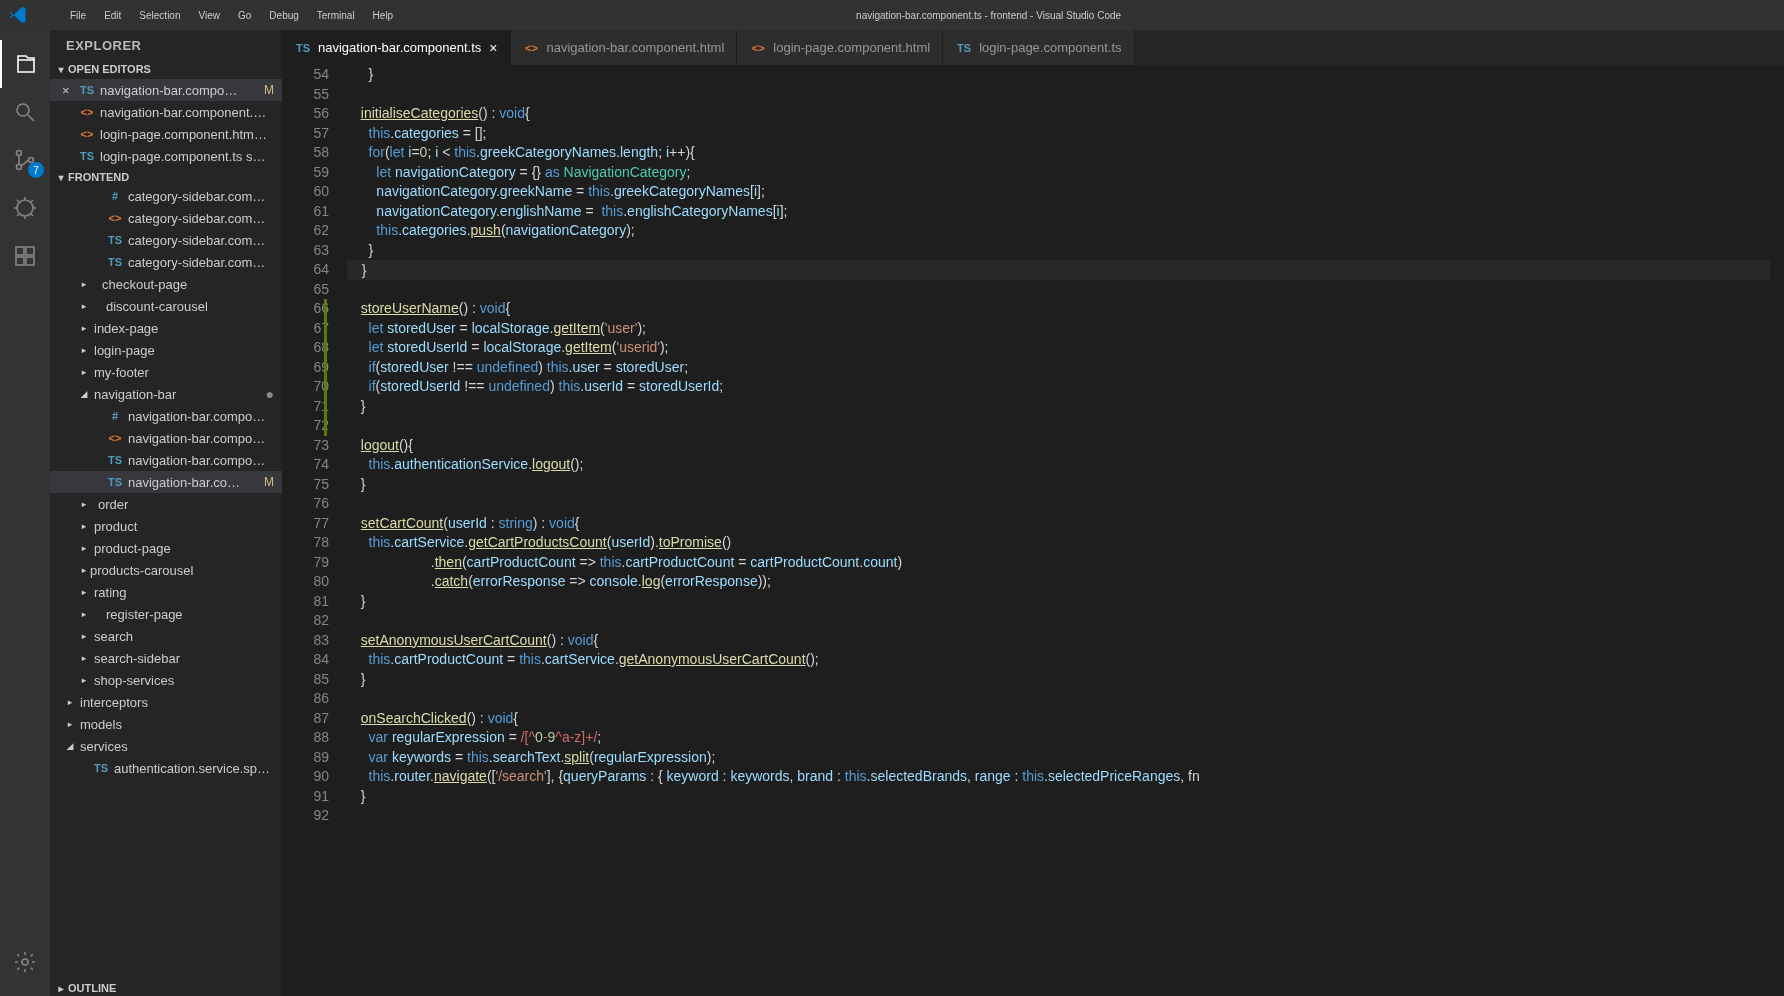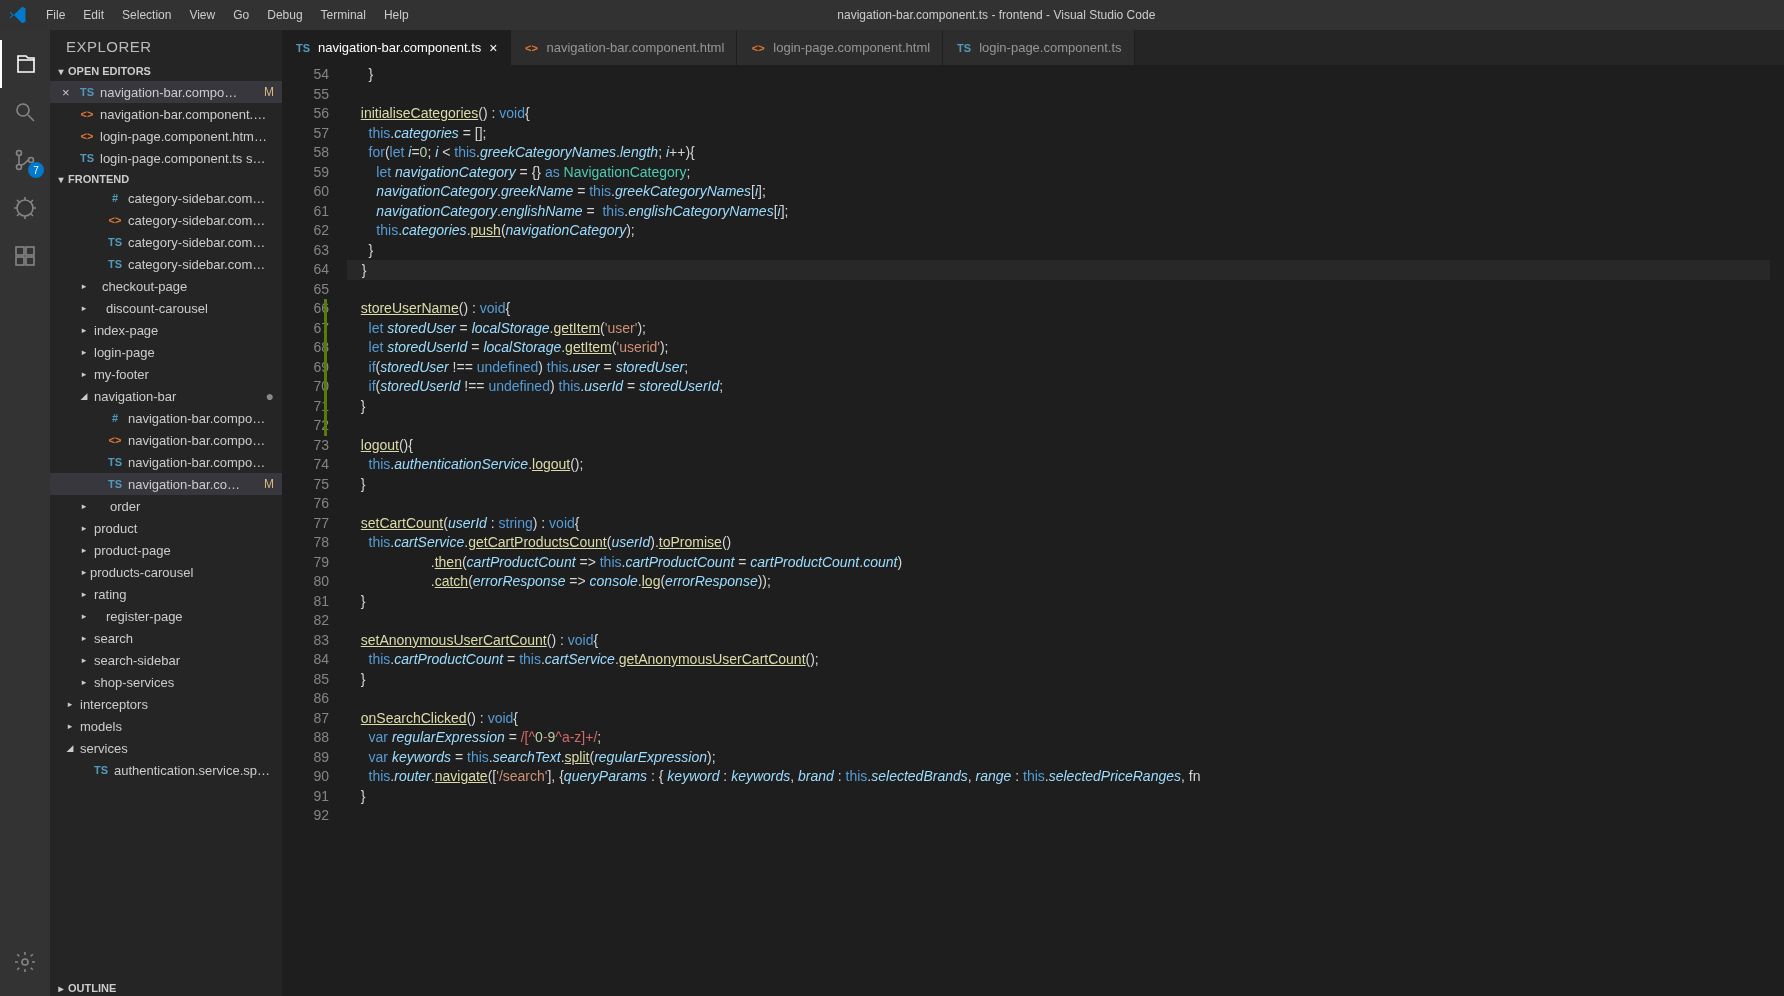--- a/index.html
+++ b/index.html
@@ -1,30 +1,30 @@
 <!DOCTYPE html>
 <html><head>
 <meta charset="utf-8">
 <style>
 * { margin: 0; padding: 0; box-sizing: border-box; font-family: 'Segoe UI', Arial, sans-serif; }
 body { background: #1e1e1e; color: #cccccc; width: 1784px; height: 996px; overflow: hidden; display: flex; flex-direction: column; }
-.titlebar { height: 30px; background: #323233; display: flex; align-items: center; padding: 0 8px; font-size: 12px; }
+.titlebar { height: 30px; background: #323233; display: flex; align-items: center; padding: 0 8px; font-size: 10px; gap: 24px; }
 .titlebar .logo { width: 20px; height: 20px; margin-right: 10px; }
 .menu { display: flex; gap: 2px; }
 .menu-item { padding: 4px 8px; color: #cccccc; cursor: pointer; }
 .title-text { flex: 1; text-align: center; color: #cccccc; }
 .main { flex: 1; display: flex; overflow: hidden; }
 .activitybar { width: 50px; background: #333333; display: flex; flex-direction: column; align-items: center; padding-top: 10px; }
 .activity-icon { width: 50px; height: 48px; display: flex; align-items: center; justify-content: center; cursor: pointer; color: #858585; position: relative; }
 .activity-icon.active { color: #ffffff; border-left: 2px solid #ffffff; }
 .activity-icon svg { width: 24px; height: 24px; }
 .badge { position: absolute; bottom: 6px; right: 6px; background: #007acc; color: #fff; border-radius: 10px; font-size: 10px; min-width: 16px; height: 16px; display: flex; align-items: center; justify-content: center; padding: 0 3px; }
 .activity-bottom { margin-top: auto; margin-bottom: 10px; }
 .sidebar { width: 232px; background: #252526; display: flex; flex-direction: column; overflow: hidden; }
-.sidebar-title { padding: 8px 16px; font-size: 15px; color: #bbbbbb; text-transform: uppercase; letter-spacing: 0.5px; }
+.sidebar-title { padding: 8px 16px; font-size: 13px; color: #bbbbbb; text-transform: uppercase; letter-spacing: 0.5px; font-weight: bold; }
 .section-header { display: flex; align-items: center; padding: 2px 4px; font-size: 11px; font-weight: bold; color: #cccccc; cursor: pointer; text-transform: uppercase; }
 .section-header .chev { width: 14px; display: inline-flex; justify-content: center; font-size: 10px; }
 .open-editors { padding: 2px 0; }
 .editor-item, .tree-item { display: flex; align-items: center; padding: 2px 0; font-size: 13px; color: #cccccc; cursor: pointer; white-space: nowrap; overflow: hidden; }
 .editor-item { padding-left: 12px; height: 22px; }
 .editor-item.active { background: #37373d; }
 .editor-item .close { width: 16px; font-size: 13px; color: #cccccc; visibility: hidden; }
 .editor-item.active .close { visibility: visible; }
 .file-icon { width: 18px; margin-right: 4px; font-size: 11px; font-weight: bold; display: inline-flex; align-items: center; justify-content: center; }
 .ts-icon { color: #519aba; }
@@ -47,21 +47,21 @@
 .gutter .line-no { height: 19.5px; position: relative; }
 .gutter .modified-bar { position: absolute; right: 2px; top: 0; width: 3px; height: 100%; background: #587c0c; }
 .code { flex: 1; white-space: pre; color: #d4d4d4; overflow: hidden; }
 .code-line { height: 19.5px; padding-left: 6px; }
 .code-line.highlight { background: #282828; border: 1px solid #282828; }
 .kw { color: #569cd6; }
 .fn { color: #dcdcaa; text-decoration: underline; }
 .type { color: #4ec9b0; }
 .str { color: #ce9178; }
 .num { color: #b5cea8; }
-.prop { color: #9cdcfe; font-style: italic; }
+.prop { color: #9cdcfe; }
 .regex { color: #d16969; }
 .scrollbar-v { width: 14px; background: #1e1e1e; }
 </style>
 </head>
 <body>
 
 <div class="titlebar">
   <span class="logo">
     <svg viewBox="0 0 24 24" fill="#007acc">
         <path d="M17 2L7 12l10 10 4-2V4l-4-2zM3 8l4 4-4 4-1-1 3-3-3-3 1-1z"></path>
@@ -212,21 +212,21 @@
           <span class="file-icon ts-icon">TS</span>
           <span>navigation-bar.compo…</span>
         </div>
         <div class="tree-item selected" style="padding-left: 56px;">
           <span class="file-icon ts-icon">TS</span>
           <span>navigation-bar.co…</span>
           <span class="modified">M</span>
         </div>
         <div class="tree-item" style="padding-left: 28px;">
           <span class="chev">▸</span>
-          <span style="margin-left:20px">order</span>
+          <span style="margin-left:8px">order</span>
         </div>
         <div class="tree-item" style="padding-left: 28px;">
           <span class="chev">▸</span>
           <span style="margin-left:4px">product</span>
         </div>
         <div class="tree-item" style="padding-left: 28px;">
           <span class="chev">▸</span>
           <span style="margin-left:4px">product-page</span>
         </div>
         <div class="tree-item" style="padding-left: 28px;">

